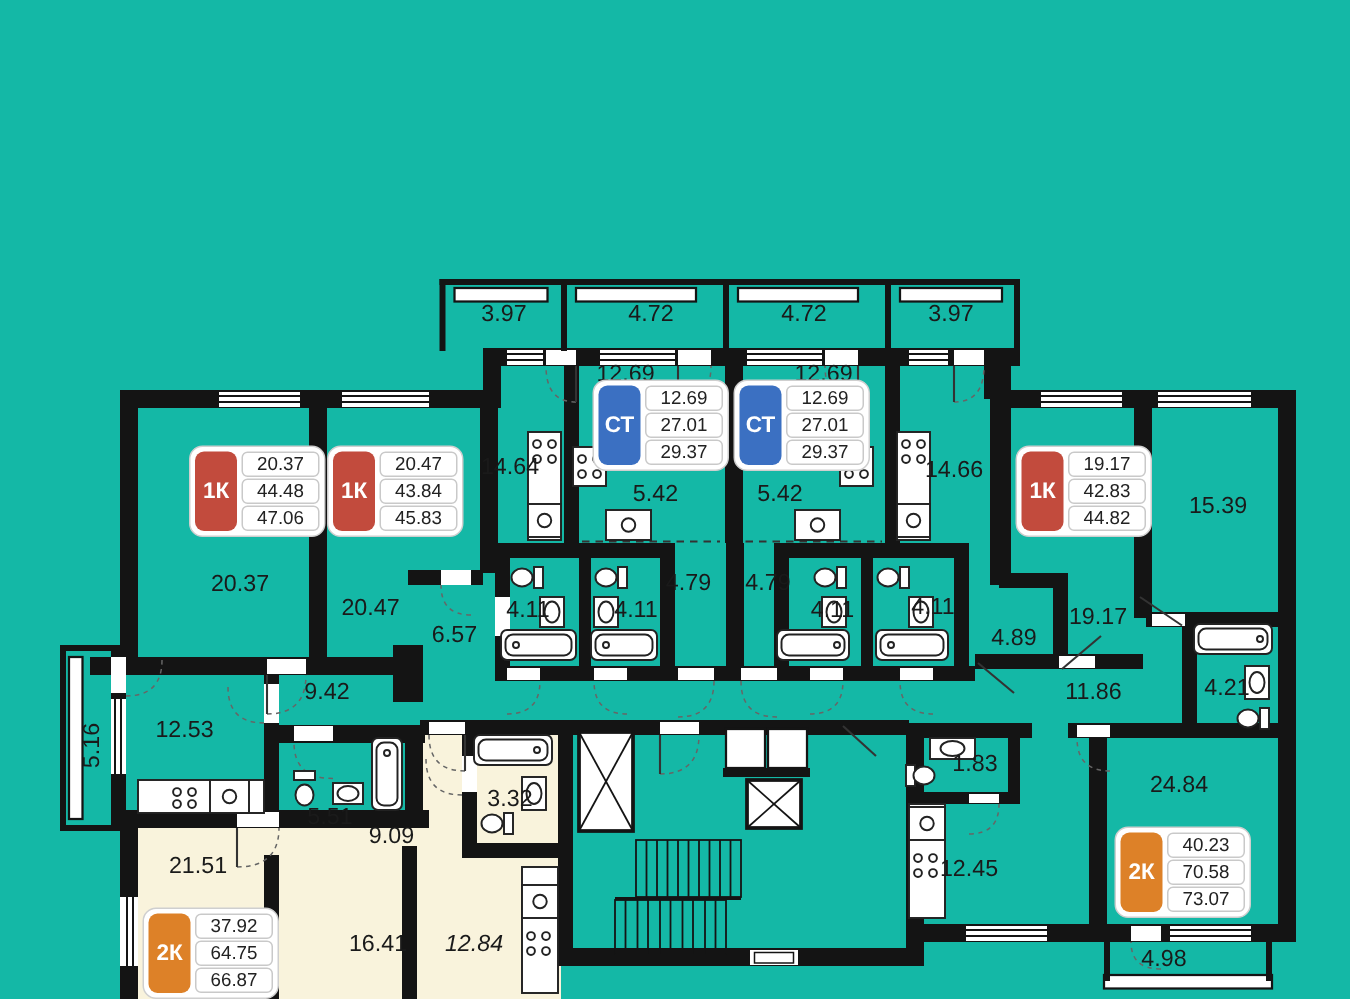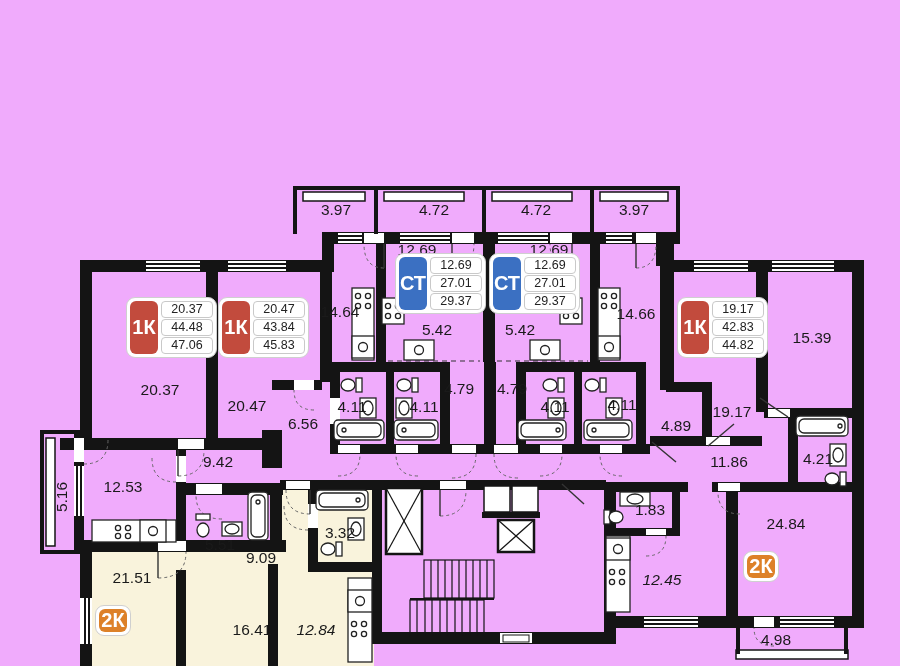--- a/index.html
+++ b/index.html
@@ -1,25 +1,25 @@
 <!DOCTYPE html>
 <html><head>
 <meta charset="utf-8">
 <style>
   html,body{margin:0;padding:0;background:#ffffff;}
-  .stage{position:relative;width:900px;height:666px;background:#f0abfc;overflow:hidden;
+  .stage{position:relative;width:900px;height:666px;background:#14b8a6;overflow:hidden;
          font-family:"Liberation Sans","DejaVu Sans",sans-serif;}
   .stage svg{position:absolute;left:0;top:0;}
   .labels{position:absolute;left:0;top:0;width:100%;height:100%;pointer-events:none;}
   .rl{position:absolute;transform:translate(-50%,-50%);font-size:15.5px;color:#1a1a1a;
       white-space:nowrap;}
   .rl.rot{transform:translate(-50%,-50%) rotate(-90deg);}
   .badge{position:absolute;display:flex;gap:3px;background:#fff;border:1px solid #cfcfcf;
          border-radius:9px;padding:3px;box-sizing:border-box;}
-  .btype{width:28px;border-radius:6px;color:#fff;font-weight:bold;font-size:20px;
+  .btype{width:28px;border-radius:6px;color:#fff;font-weight:bold;font-size:15px;
          display:flex;align-items:center;justify-content:center;}
   .bvals{display:flex;flex-direction:column;gap:1px;}
   .bvals div{border:1px solid #c9c9c9;border-radius:4px;font-size:12.5px;line-height:15px;
              min-width:46px;text-align:center;background:#fff;color:#222;padding:0 2px;}
 </style>
 </head>
 <body>
 
 <div class="stage">
 
@@ -396,32 +396,32 @@
       <span class="rl" style="left: 520px; top: 330px;">5.42</span>
       <span class="rl" style="left: 812px; top: 338px;">15.39</span>
       <span class="rl" style="left: 732px; top: 412px;">19.17</span>
       <span class="rl" style="left: 352px; top: 407px;">4.11</span>
       <span class="rl" style="left: 424px; top: 407px;">4.11</span>
       <span class="rl" style="left: 459px; top: 389px;">4.79</span>
       <span class="rl" style="left: 512px; top: 389px;">4.79</span>
       <span class="rl" style="left: 555px; top: 407px;">4.11</span>
       <span class="rl" style="left: 622px; top: 405px;">4.11</span>
       <span class="rl" style="left: 676px; top: 426px;">4.89</span>
-      <span class="rl" style="left: 303px; top: 424px;">6.56</span>
+      <span class="rl" style="left: 303px; top: 424px;">6.57</span>
       <span class="rl" style="left: 729px; top: 462px;">11.86</span>
       <span class="rl" style="left: 218px; top: 462px;">9.42</span>
       <span class="rl" style="left: 123px; top: 487px;">12.53</span>
       <span class="rl rot" style="left: 62px; top: 497px;">5.16</span>
       <span class="rl" style="left: 220px; top: 509px; margin-top: 36px;">5.51</span>
       <span class="rl" style="left: 818px; top: 459px;">4.21</span>
       <span class="rl" style="left: 650px; top: 510px;">1.83</span>
       <span class="rl" style="left: 261px; top: 558px;">9.09</span>
       <span class="rl" style="left: 132px; top: 578px;">21.51</span>
       <span class="rl" style="left: 786px; top: 524px;">24.84</span>
-      <span class="rl" style="left: 662px; top: 580px; font-style: italic;">12.45</span>
+      <span class="rl" style="left: 646px; top: 580px;">12.45</span>
       <span class="rl" style="left: 340px; top: 533px;">3.32</span>
       <span class="rl" style="left: 228px; top: 630px; margin-left: 24px;">16.41</span>
       <span class="rl" style="left: 316px; top: 630px; font-style: italic;">12.84</span>
       <span class="rl" style="left: 776px; top: 640px;">4.98</span>
     </div>
 
 <div class="badge" style="left:126px;top:297px">
   <div class="btype" style="background: rgb(194, 75, 61);">1К</div>
   <div class="bvals">
     <div>20.37</div>
@@ -456,18 +456,28 @@
 <div class="badge" style="left:677px;top:297px">
   <div class="btype" style="background: rgb(194, 75, 61);">1К</div>
   <div class="bvals">
     <div>19.17</div>
     <div>42.83</div>
     <div>44.82</div>
   </div>
 </div>
 <div class="badge" style="left:95px;top:605px">
   <div class="btype" style="background: rgb(221, 129, 40);">2К</div>
+  <div class="bvals">
+    <div>37.92</div>
+    <div>64.75</div>
+    <div>66.87</div>
+  </div>
 </div>
 <div class="badge" style="left:743px;top:551px">
   <div class="btype" style="background: rgb(221, 129, 40);">2К</div>
+  <div class="bvals">
+    <div>40.23</div>
+    <div>70.58</div>
+    <div>73.07</div>
+  </div>
 </div>
 
 </div>
 
 </body></html>

